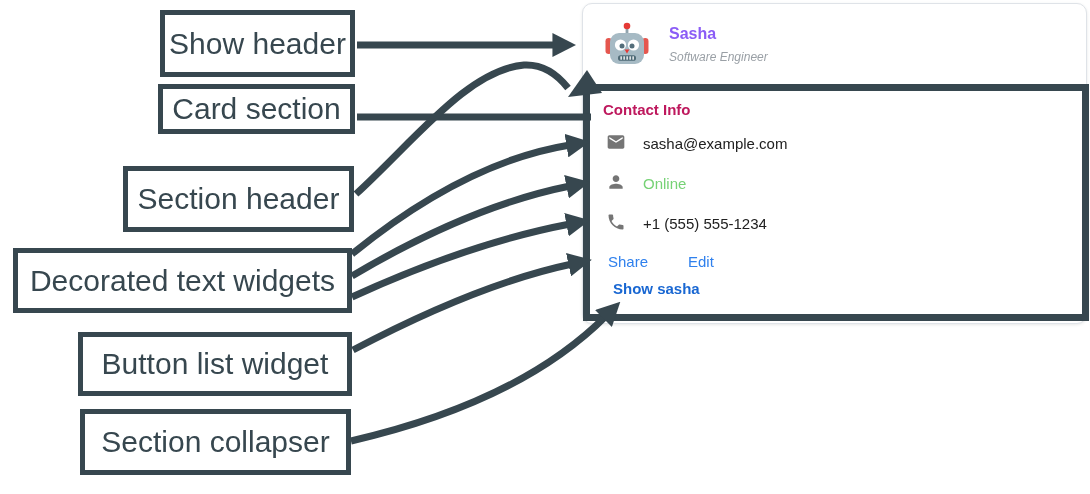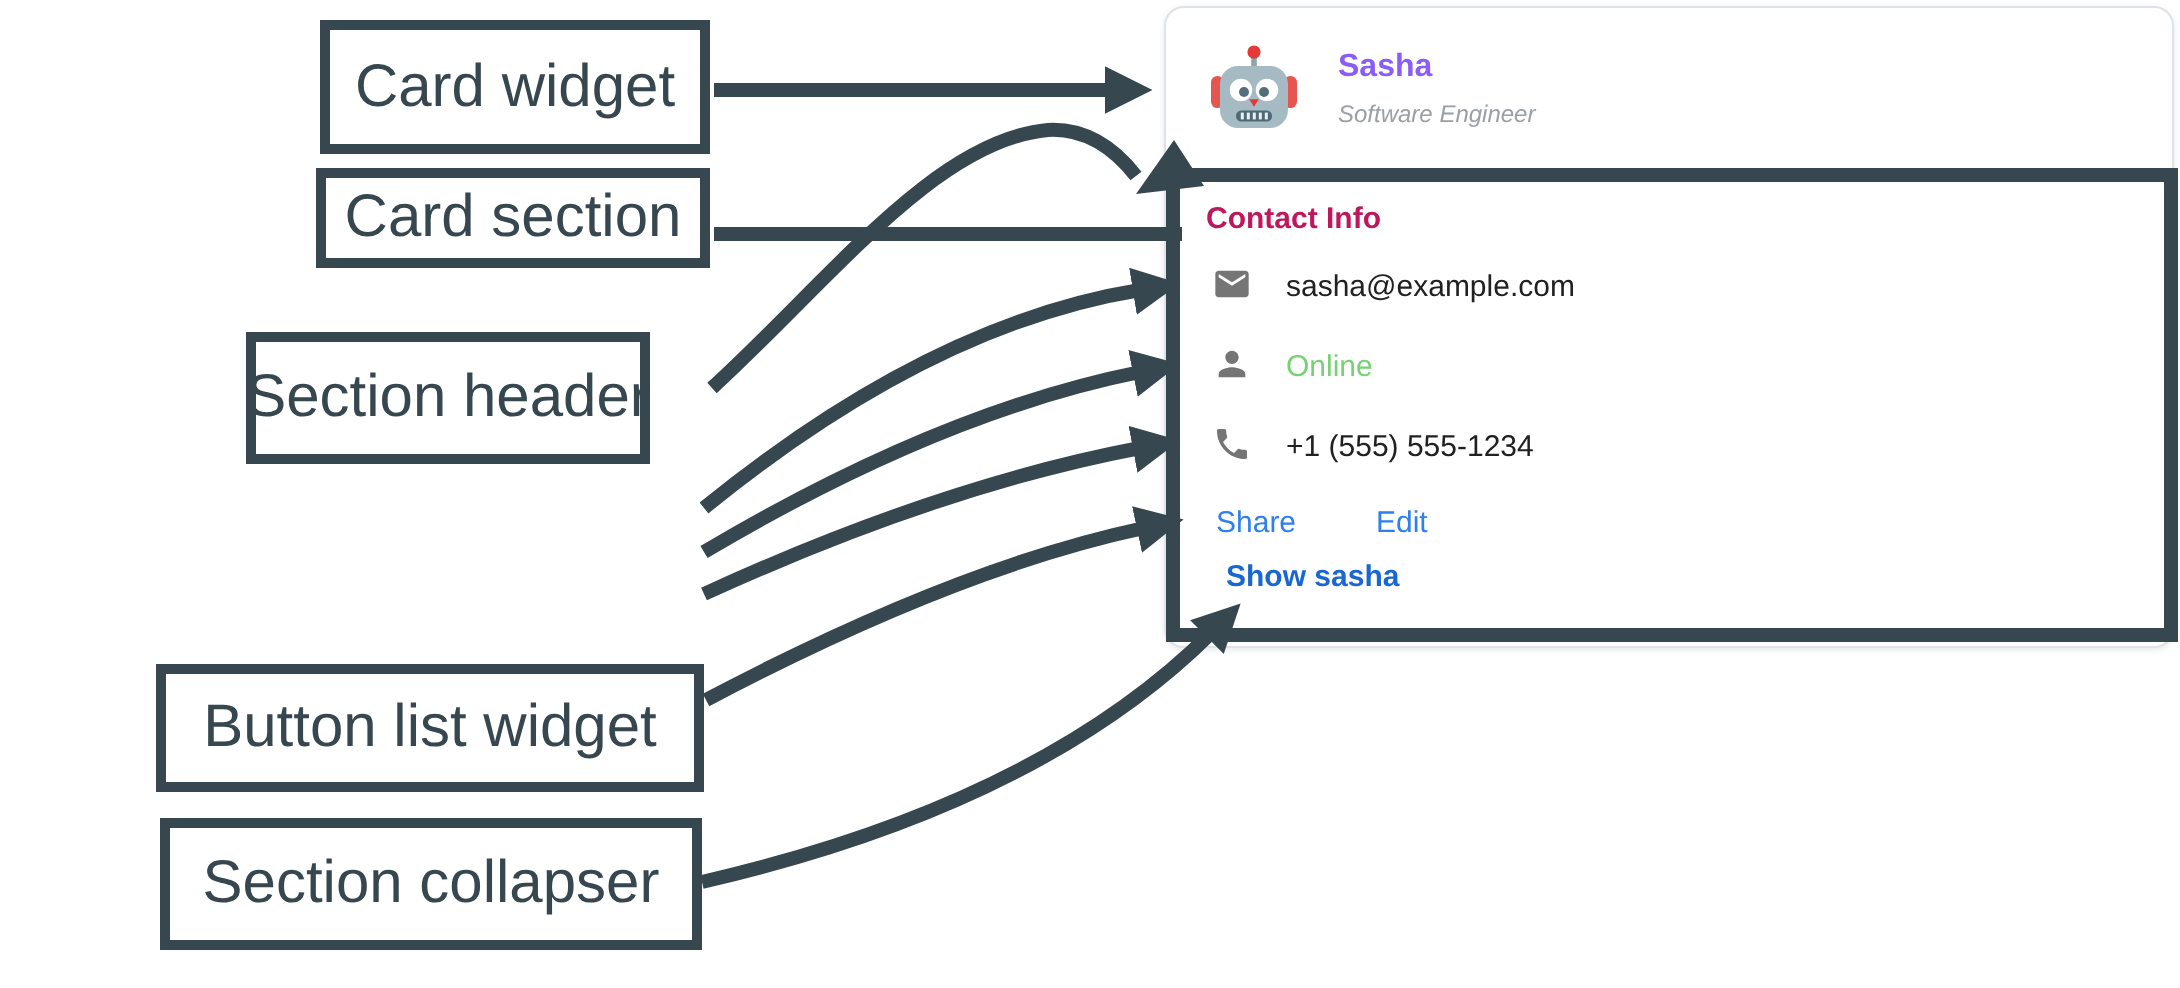--- a/index.html
+++ b/index.html
@@ -103,19 +103,20 @@
       <path d="M356 194 C415 140 468 70 524 65 C543 64 557 74 568 88"></path>
       <path d="M352 254 Q465 162 570 145" marker-end="url(#ah)"></path>
       <path d="M352 276 Q470 206 570 186" marker-end="url(#ah)"></path>
       <path d="M352 297 Q470 243 570 224" marker-end="url(#ah)"></path>
       <path d="M353 350 Q478 284 572 264" marker-end="url(#ah)"></path>
       <path d="M351 441 Q520 402 606 316" marker-end="url(#ah)"></path>
     </g>
     <polygon points="587,70 568,97 602,93" fill="#37474F"></polygon>
   </svg>
 
-  <div class="label-box" style="left:160px;top:10px;width:195px;height:67px;">Card widget</div>
+  <div class="label-box" style="left:160px;top:10px;width:195px;height:67px;">Show header</div>
   <div class="label-box" style="left:158px;top:84px;width:197px;height:50px;">Card section</div>
-  <div class="label-box" style="left:123px;top:166px;width:202px;height:66px;">Section header</div>
+  <div class="label-box" style="left:123px;top:166px;width:231px;height:66px;">Section header</div>
+  <div class="label-box" style="left:13px;top:248px;width:339px;height:65px;">Decorated text widgets</div>
   <div class="label-box" style="left:78px;top:332px;width:274px;height:64px;">Button list widget</div>
   <div class="label-box" style="left:80px;top:409px;width:271px;height:66px;">Section collapser</div>
 
 </div>
 
 </body></html>

